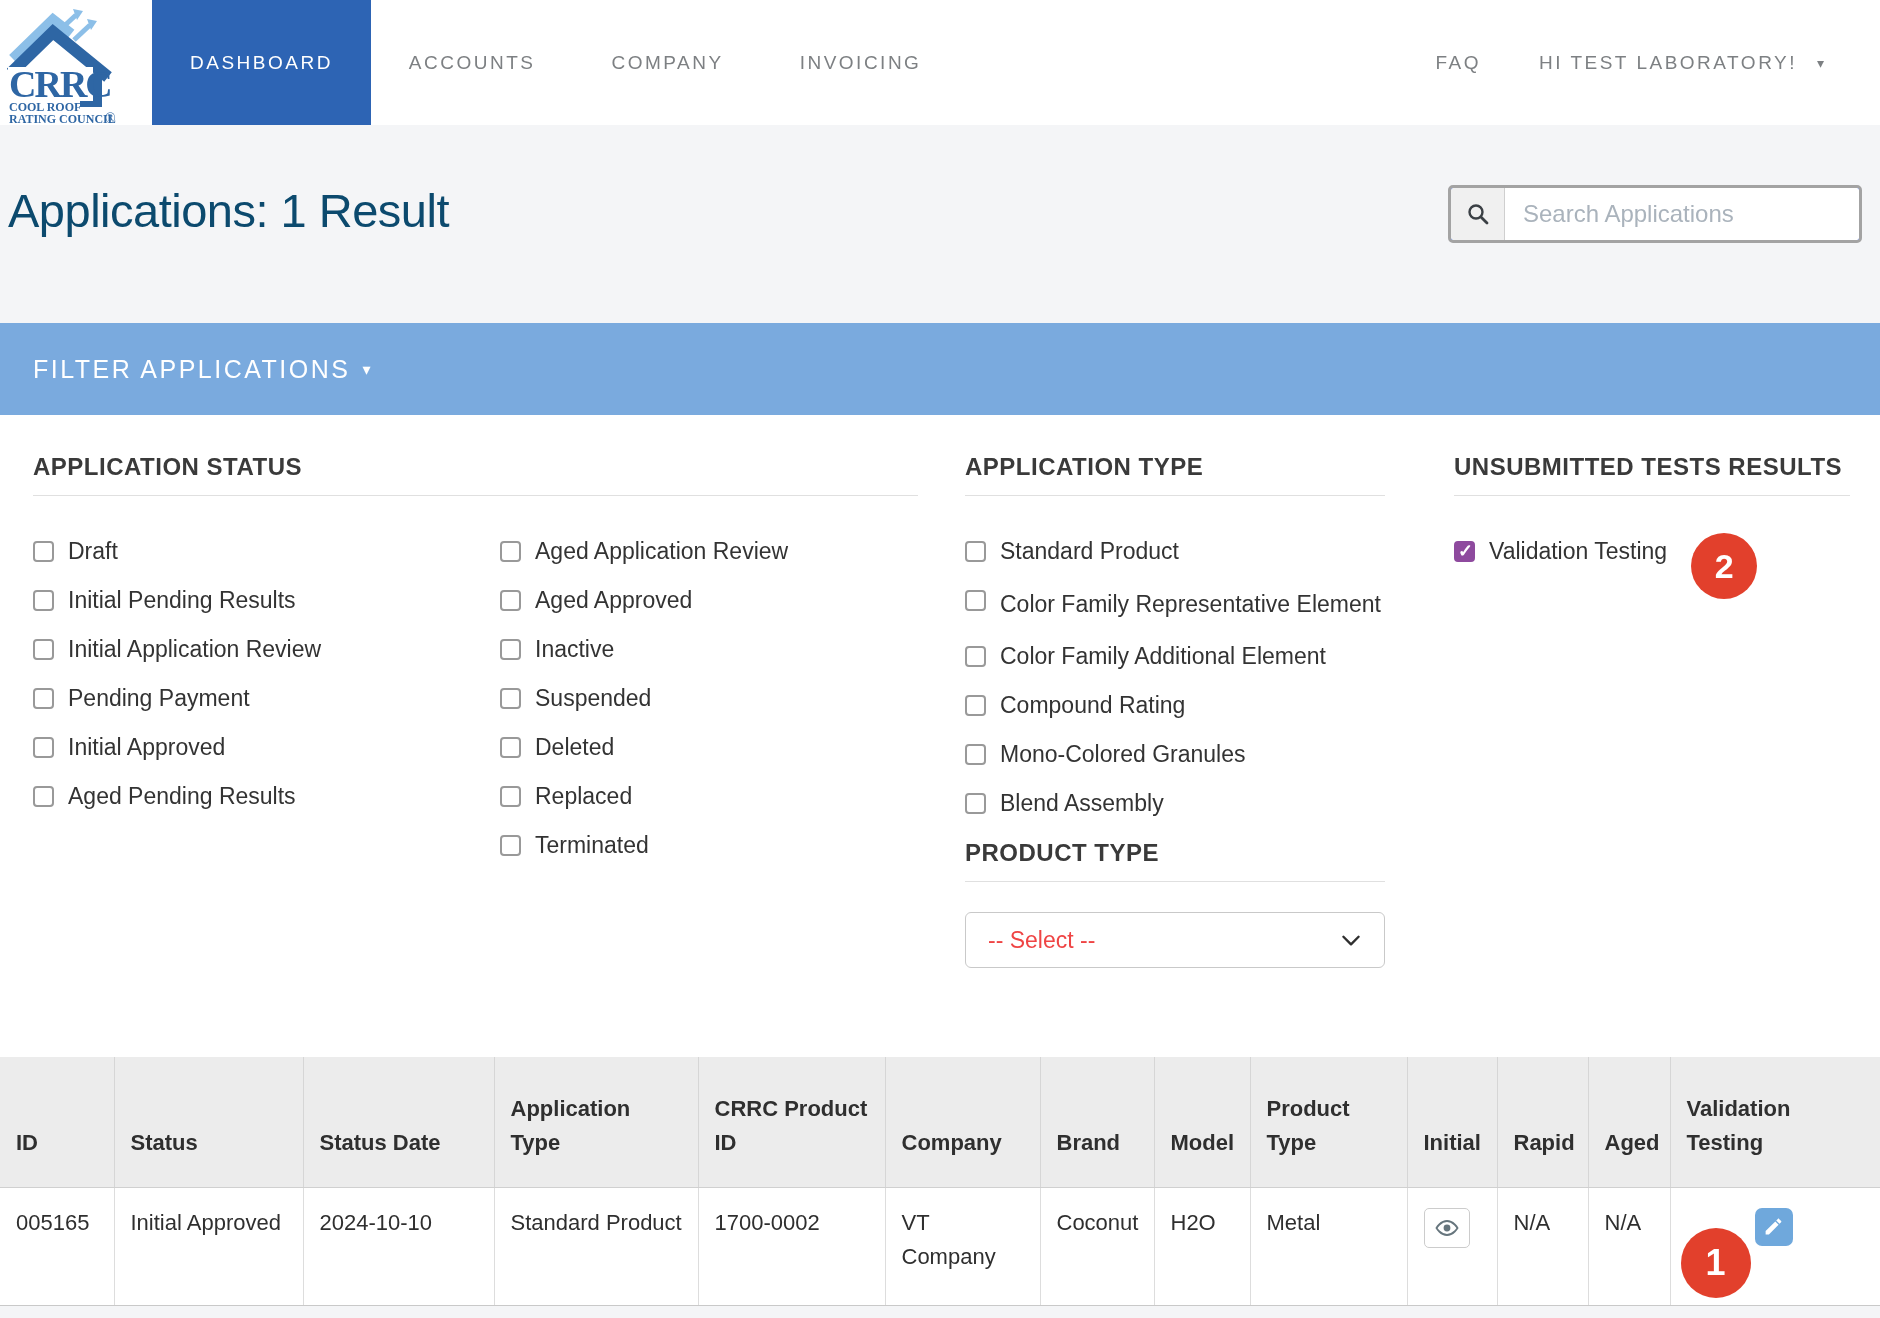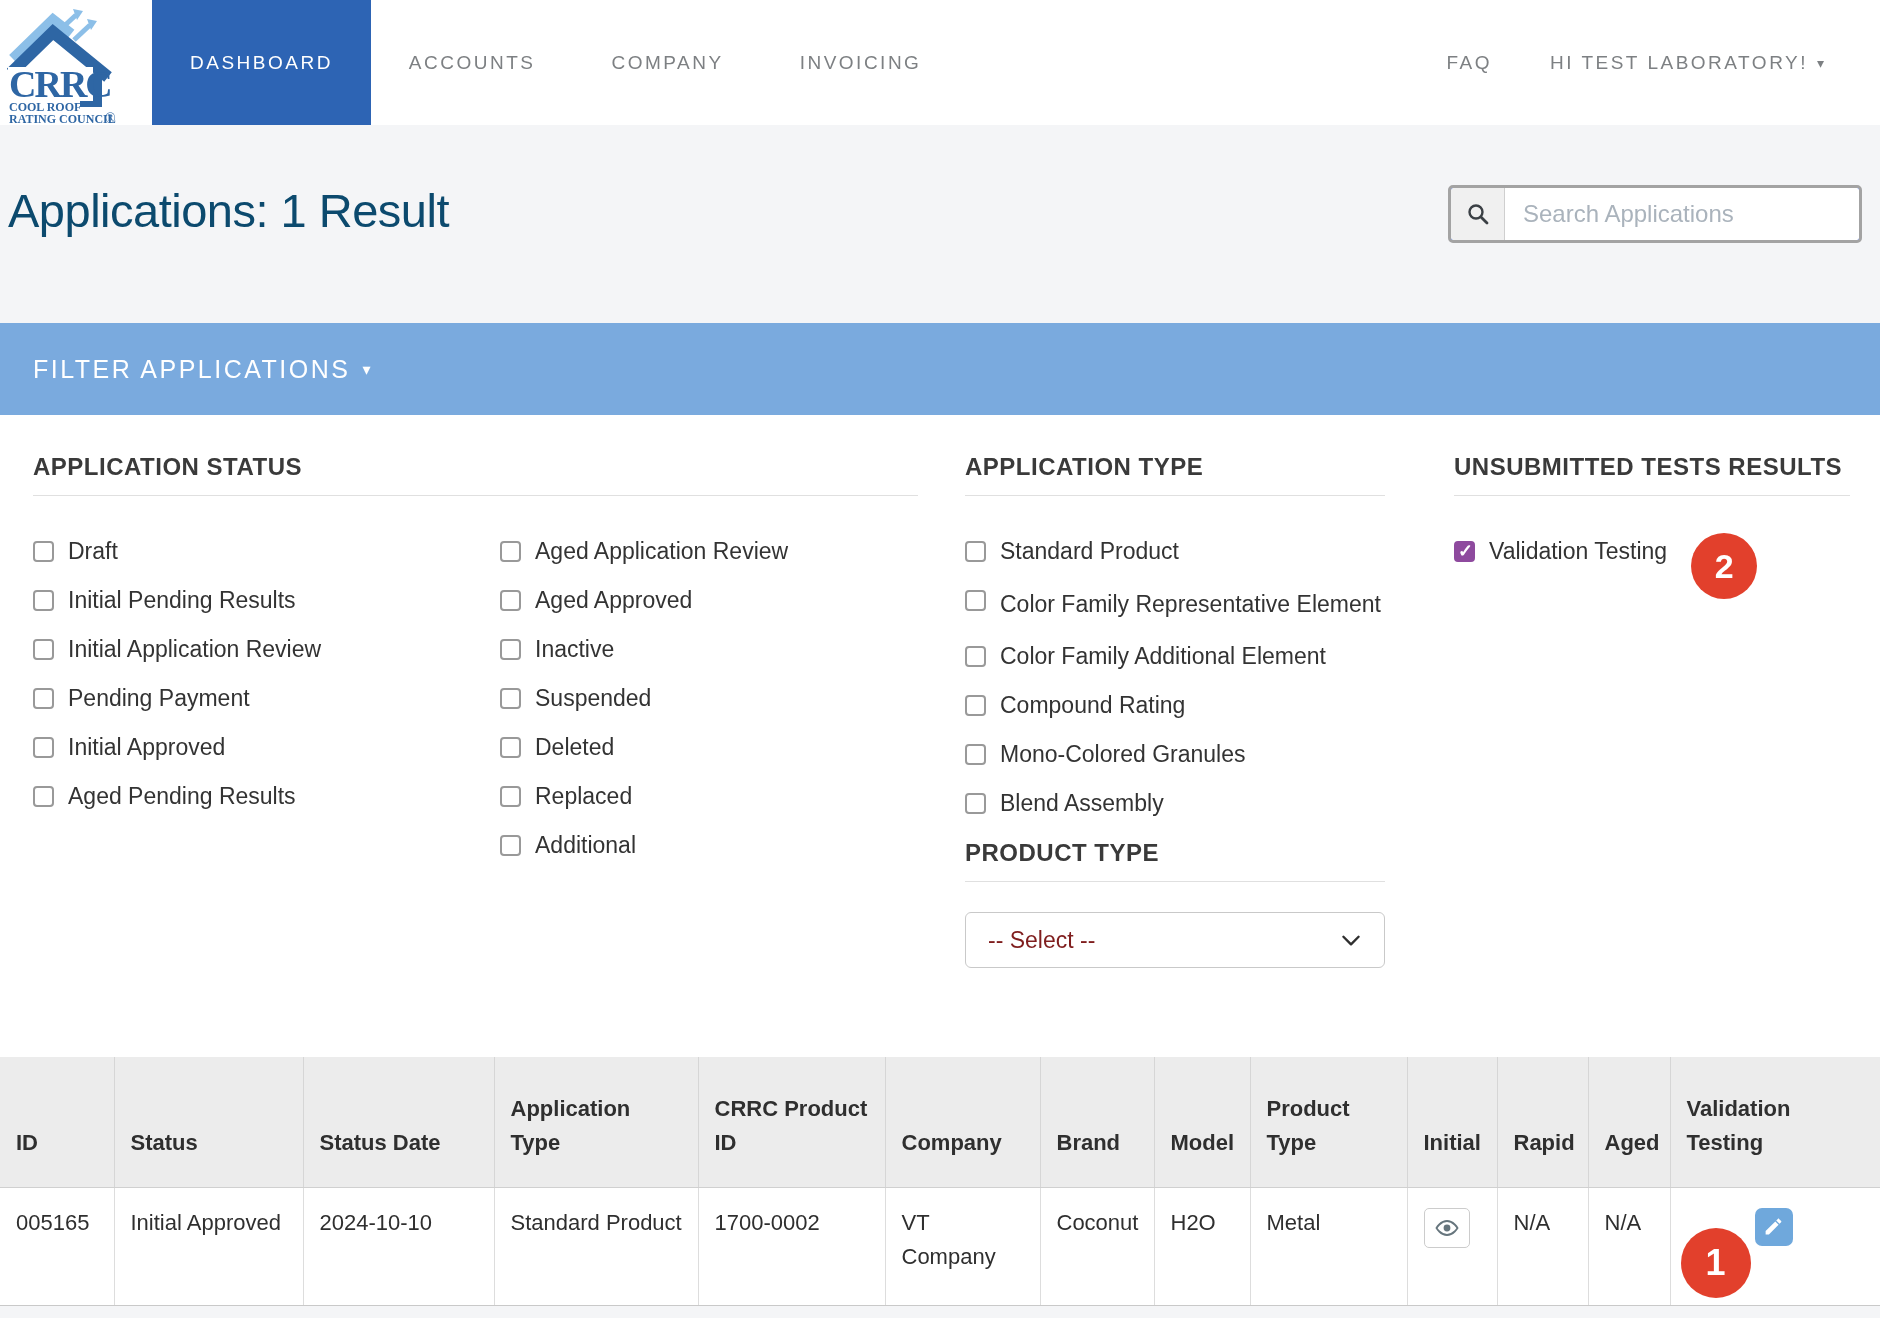--- a/index.html
+++ b/index.html
@@ -20,21 +20,21 @@
   .logo-wrap { width: 152px; display: flex; align-items: center; padding-left: 7px; }
   .nav-tabs { display: flex; align-items: stretch; }
   .nav-tab {
     display: flex; align-items: center; padding: 0 38px;
     font-size: 19px; letter-spacing: 2.5px; color: #7d8083; cursor: pointer;
   }
   .nav-tab.active { background: #2d64b4; color: #ffffff; }
   .nav-spacer { flex: 1; }
   .nav-right { display: flex; align-items: center; gap: 58px; padding-right: 56px; }
   .nav-link { font-size: 19px; letter-spacing: 2.5px; color: #7d8083; cursor: pointer; }
-  .user-menu { display: flex; align-items: center; gap: 9px; cursor: pointer; }
+  .user-menu { display: flex; align-items: center; gap: 20px; cursor: pointer; }
   .caret-down { font-size: 14px; color: #7d8083; }
 
   
   .page-head {
     position: absolute; top: 125px; left: 0; width: 1880px; height: 198px;
     background: #f4f5f7;
   }
   .page-title {
     position: absolute; left: 8px; top: 58px;
     font-size: 47px; font-weight: 400; color: #0c4a6e; letter-spacing: -0.5px;
@@ -92,21 +92,21 @@
     content: "✓"; position: absolute; left: 2px; top: -3px;
     color: #ffffff; font-size: 18px; font-weight: bold;
   }
   .cb-label { font-size: 23px; color: #333; line-height: 27px; }
   .cb-item.multiline .cb-label { line-height: 34px; }
 
   .product-type-block { margin-top: 20px; }
   .select-box {
     width: 420px; height: 56px; border: 1px solid #c9c9c9; border-radius: 6px;
     background: #ffffff; display: flex; align-items: center; padding: 0 20px 0 22px;
-    font-size: 23px; color: #7f1d1d; cursor: pointer; margin-top: 2px;
+    font-size: 23px; color: #ef4444; cursor: pointer; margin-top: 2px;
   }
   .select-box .select-value { flex: 1; }
 
   .unsub-row { display: flex; align-items: flex-start; }
   .badge-circle {
     background: #e2402c; border-radius: 50%; color: #ffffff; font-weight: bold;
     display: flex; align-items: center; justify-content: center;
   }
   .badge-2 { width: 66px; height: 66px; font-size: 34px; margin-left: 24px; margin-top: -5px; }
 
@@ -260,21 +260,21 @@
         <label class="cb-item">
           <span class="cb"></span>
           <span class="cb-label">Deleted</span>
         </label>
         <label class="cb-item">
           <span class="cb"></span>
           <span class="cb-label">Replaced</span>
         </label>
         <label class="cb-item">
           <span class="cb"></span>
-          <span class="cb-label">Additional</span>
+          <span class="cb-label">Terminated</span>
         </label>
       </div>
     </div>
   </div>
 
   <div class="col-b">
     <div class="section-heading">APPLICATION TYPE</div>
     <label class="cb-item">
       <span class="cb"></span>
       <span class="cb-label">Standard Product</span>

